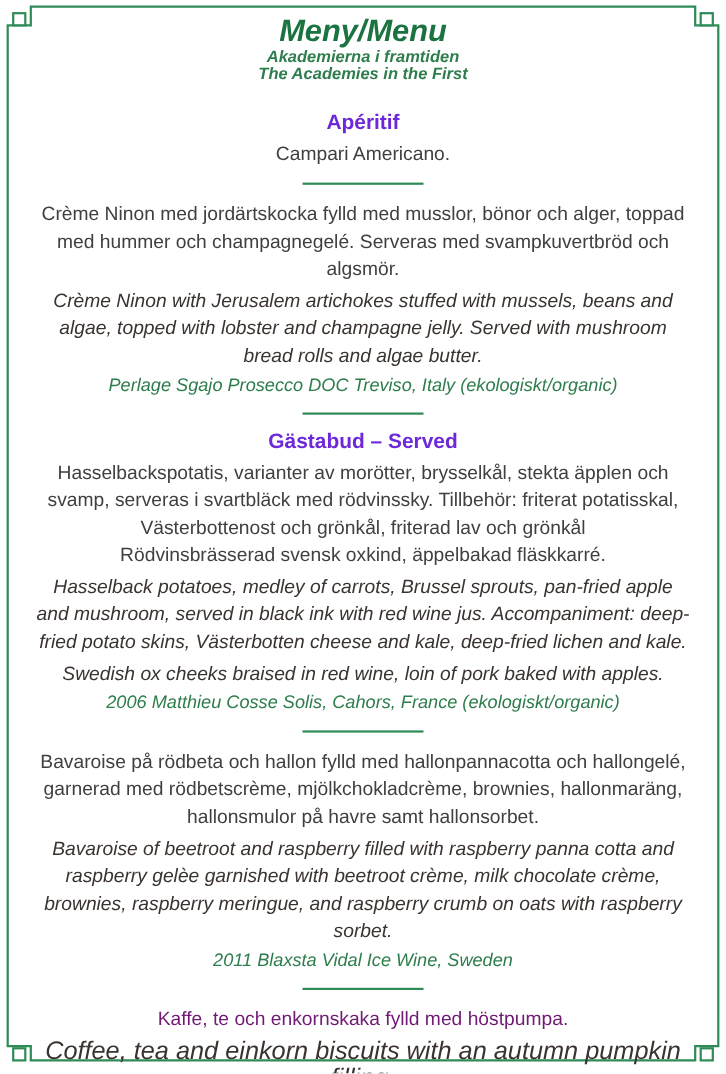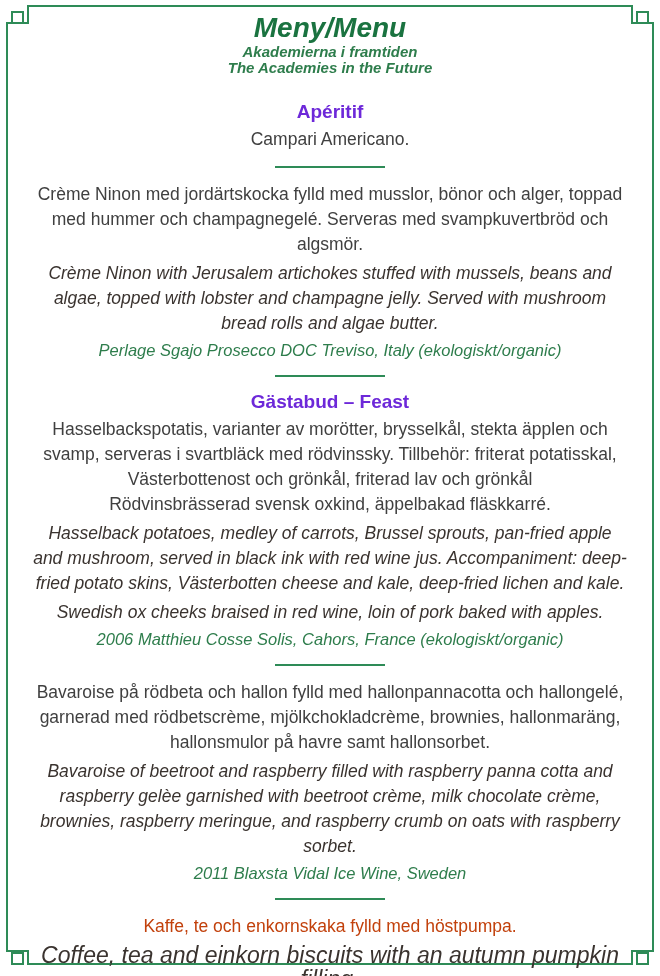--- a/index.html
+++ b/index.html
@@ -79,21 +79,21 @@
     width: 110px;
     height: 2px;
     background: #2e8b57;
     border: none;
     margin: 14px auto 14px auto;
   }
   .footer-sv {
     margin: 0;
     font-size: 17.5px;
     line-height: 25px;
-    color: #c2410c;
+    color: #701a75;
   }
   .footer-en {
     margin: 4px;
     font-size: 23px;
     font-style: italic;
     line-height: 24px;
     color: #3a332f;
   }
   .date-line {
     margin: 7px 0 0 0;
@@ -113,39 +113,39 @@
     <rect x="12" y="12" width="11" height="11" fill="#ffffff" stroke="#2e8b57" stroke-width="2"></rect>
     <rect x="637" y="12" width="11" height="11" fill="#ffffff" stroke="#2e8b57" stroke-width="2"></rect>
     <rect x="12" y="953" width="11" height="11" fill="#ffffff" stroke="#2e8b57" stroke-width="2"></rect>
     <rect x="637" y="953" width="11" height="11" fill="#ffffff" stroke="#2e8b57" stroke-width="2"></rect>
   </svg>
 
   <div class="content">
 
     <h1 class="page-title">Meny/Menu</h1>
     <p class="subtitle">Akademierna i framtiden</p>
-    <p class="subtitle">The Academies in the Future</p>
+    <p class="subtitle">The Academies in the First</p>
 
     <section>
       <h2 class="section-heading heading-aperitif">Apéritif</h2>
       <p class="body-sv">Campari Americano.</p>
     </section>
 
     <hr class="divider">
 
     <section>
       <p class="body-sv">Crème Ninon med jordärtskocka fylld med musslor, bönor och alger, toppad med hummer och champagnegelé. Serveras med svampkuvertbröd och algsmör.</p>
       <p class="body-en">Crème Ninon with Jerusalem artichokes stuffed with mussels, beans and algae, topped with lobster and champagne jelly. Served with mushroom bread rolls and algae butter.</p>
       <p class="wine">Perlage Sgajo Prosecco DOC Treviso, Italy (ekologiskt/organic)</p>
     </section>
 
     <hr class="divider">
 
     <section>
-      <h2 class="section-heading">Gästabud – Feast</h2>
+      <h2 class="section-heading">Gästabud – Served</h2>
       <p class="body-sv">Hasselbackspotatis, varianter av morötter, brysselkål, stekta äpplen och svamp, serveras i svartbläck med rödvinssky. Tillbehör: friterat potatisskal, Västerbottenost och grönkål, friterad lav och grönkål</p>
       <p class="body-sv">Rödvinsbrässerad svensk oxkind, äppelbakad fläskkarré.</p>
       <p class="body-en">Hasselback potatoes, medley of carrots, Brussel sprouts, pan-fried apple and mushroom, served in black ink with red wine jus. Accompaniment: deep-fried potato skins, Västerbotten cheese and kale, deep-fried lichen and kale.</p>
       <p class="body-en">Swedish ox cheeks braised in red wine, loin of pork baked with apples.</p>
       <p class="wine">2006 Matthieu Cosse Solis, Cahors, France (ekologiskt/organic)</p>
     </section>
 
     <hr class="divider">
 
     <section>

